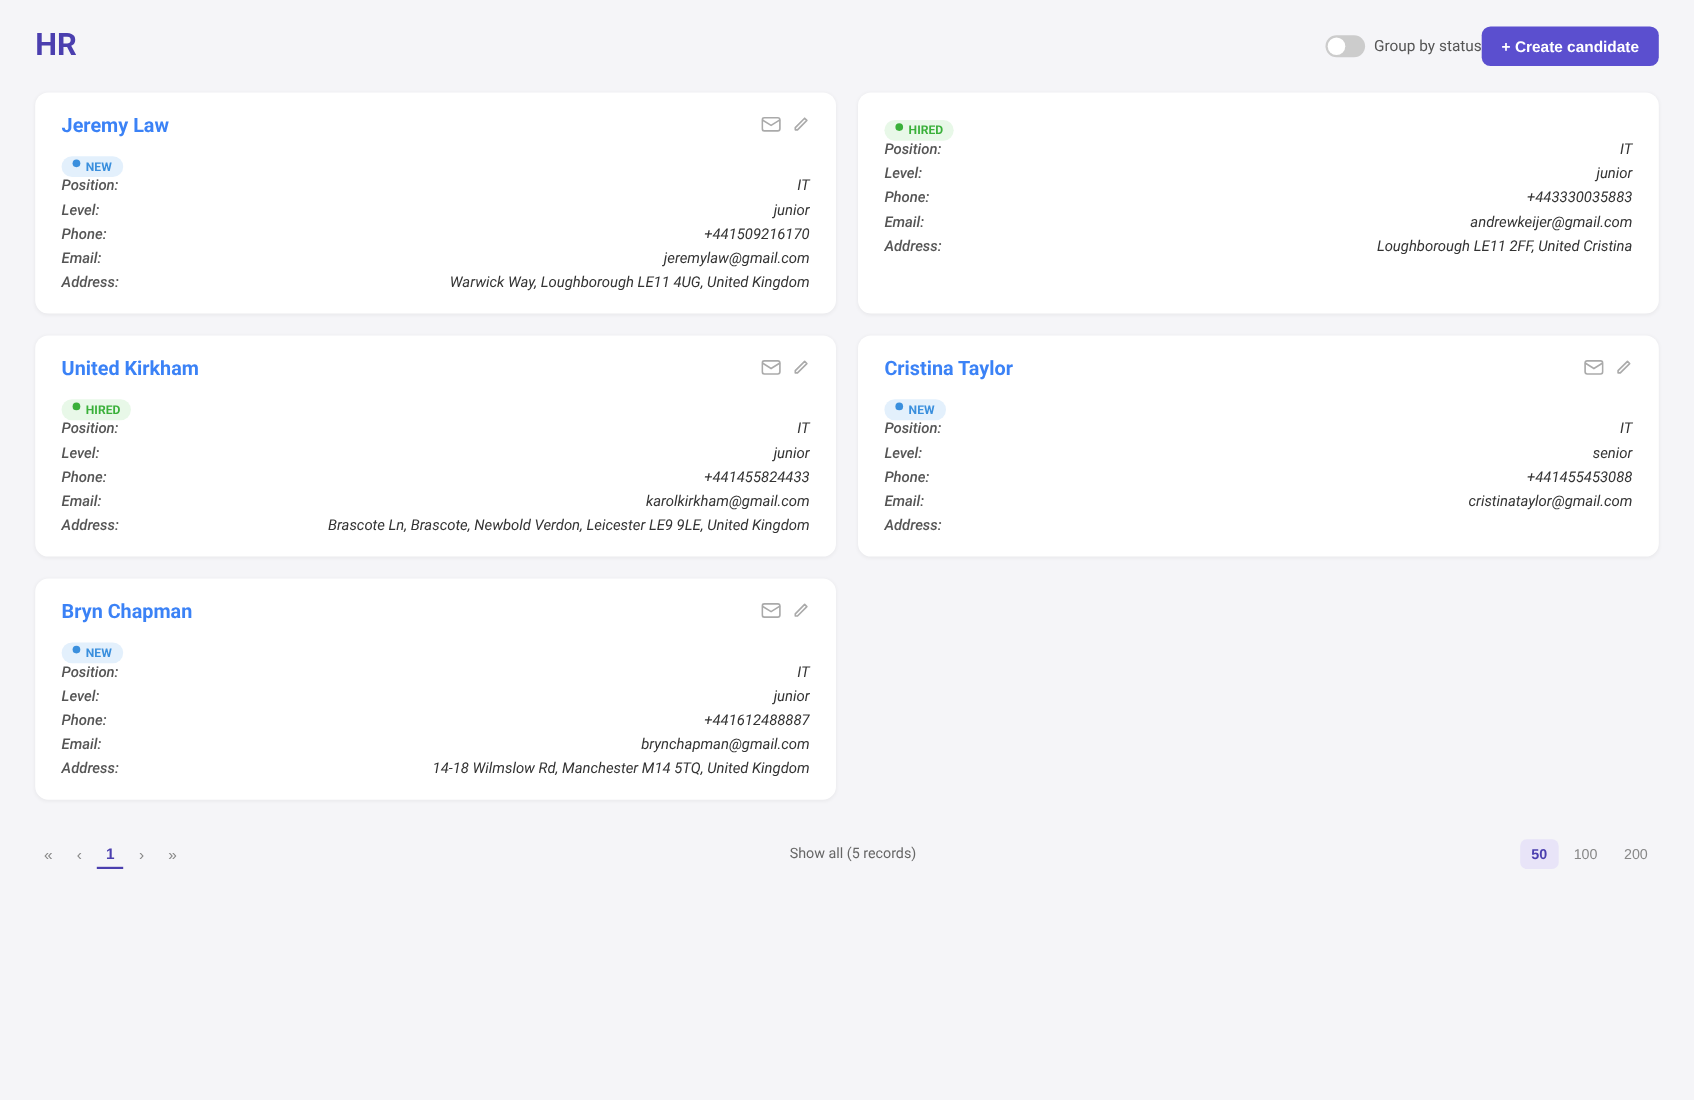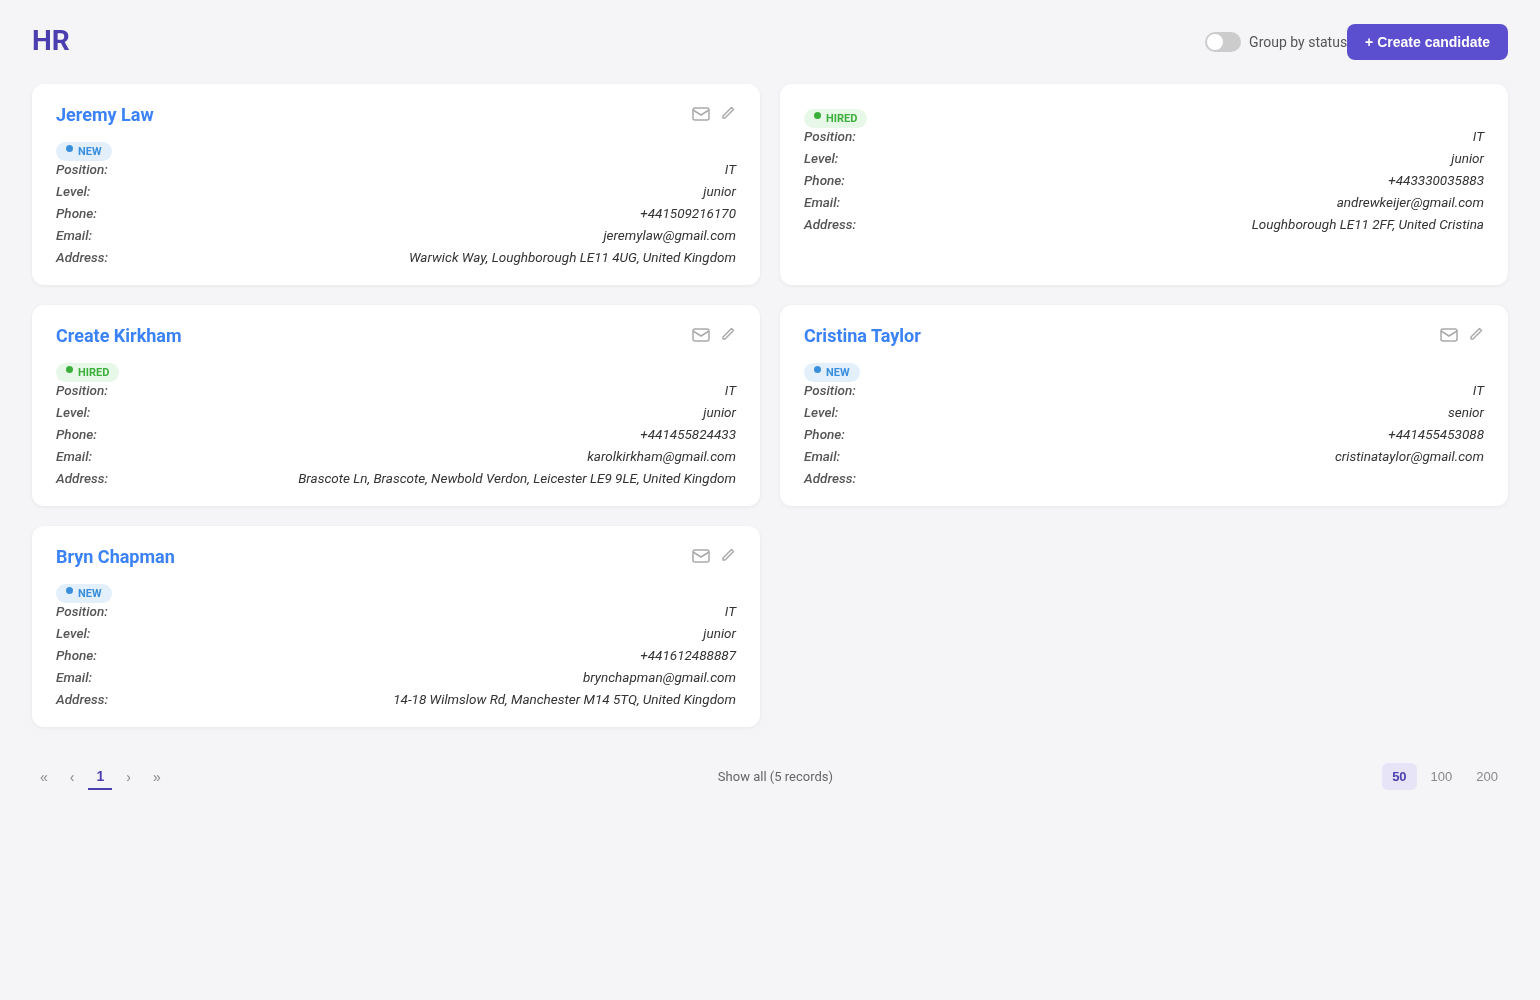--- a/index.html
+++ b/index.html
@@ -279,21 +279,21 @@
           <span class="field-value">andrewkeijer@gmail.com</span>
         </div>
         <div class="card-field">
           <span class="field-label">Address:</span>
           <span class="field-value">Loughborough LE11 2FF, United Cristina</span>
         </div>
       </div>
     </div>
     <div class="card">
       <div class="card-header">
-        <span class="card-name">Create Kirkham</span>
+        <span class="card-name">United Kirkham</span>
         <div class="card-actions">
           <span class="card-action-icon" title="Email">
             <svg width="18" height="14" viewBox="0 0 18 14" fill="none" xmlns="http://www.w3.org/2000/svg">
               <rect x="1" y="1" width="16" height="12" rx="2" stroke="#aaa" stroke-width="1.5" fill="none"></rect>
               <path d="M1 3l8 5 8-5" stroke="#aaa" stroke-width="1.5" fill="none"></path>
             </svg>
           </span>
           <span class="card-action-icon" title="Edit">
             <svg width="16" height="16" viewBox="0 0 16 16" fill="none" xmlns="http://www.w3.org/2000/svg">
               <path d="M11.5 2.5l2 2L5 13H3v-2L11.5 2.5z" stroke="#aaa" stroke-width="1.5" fill="none" stroke-linejoin="round"></path>

